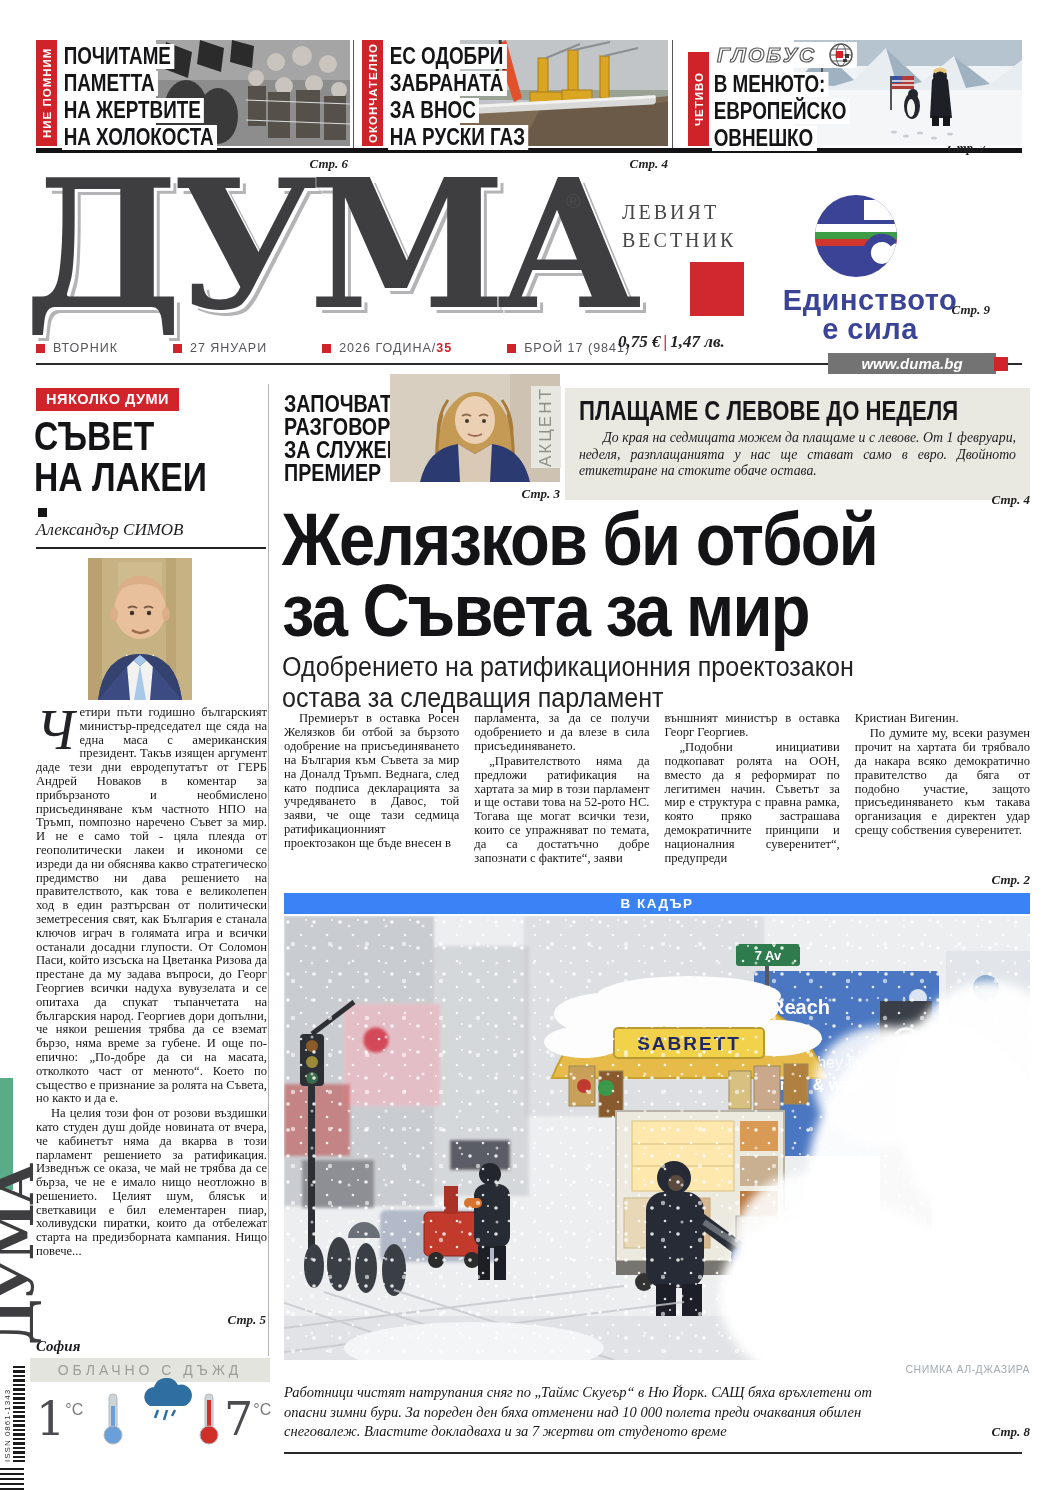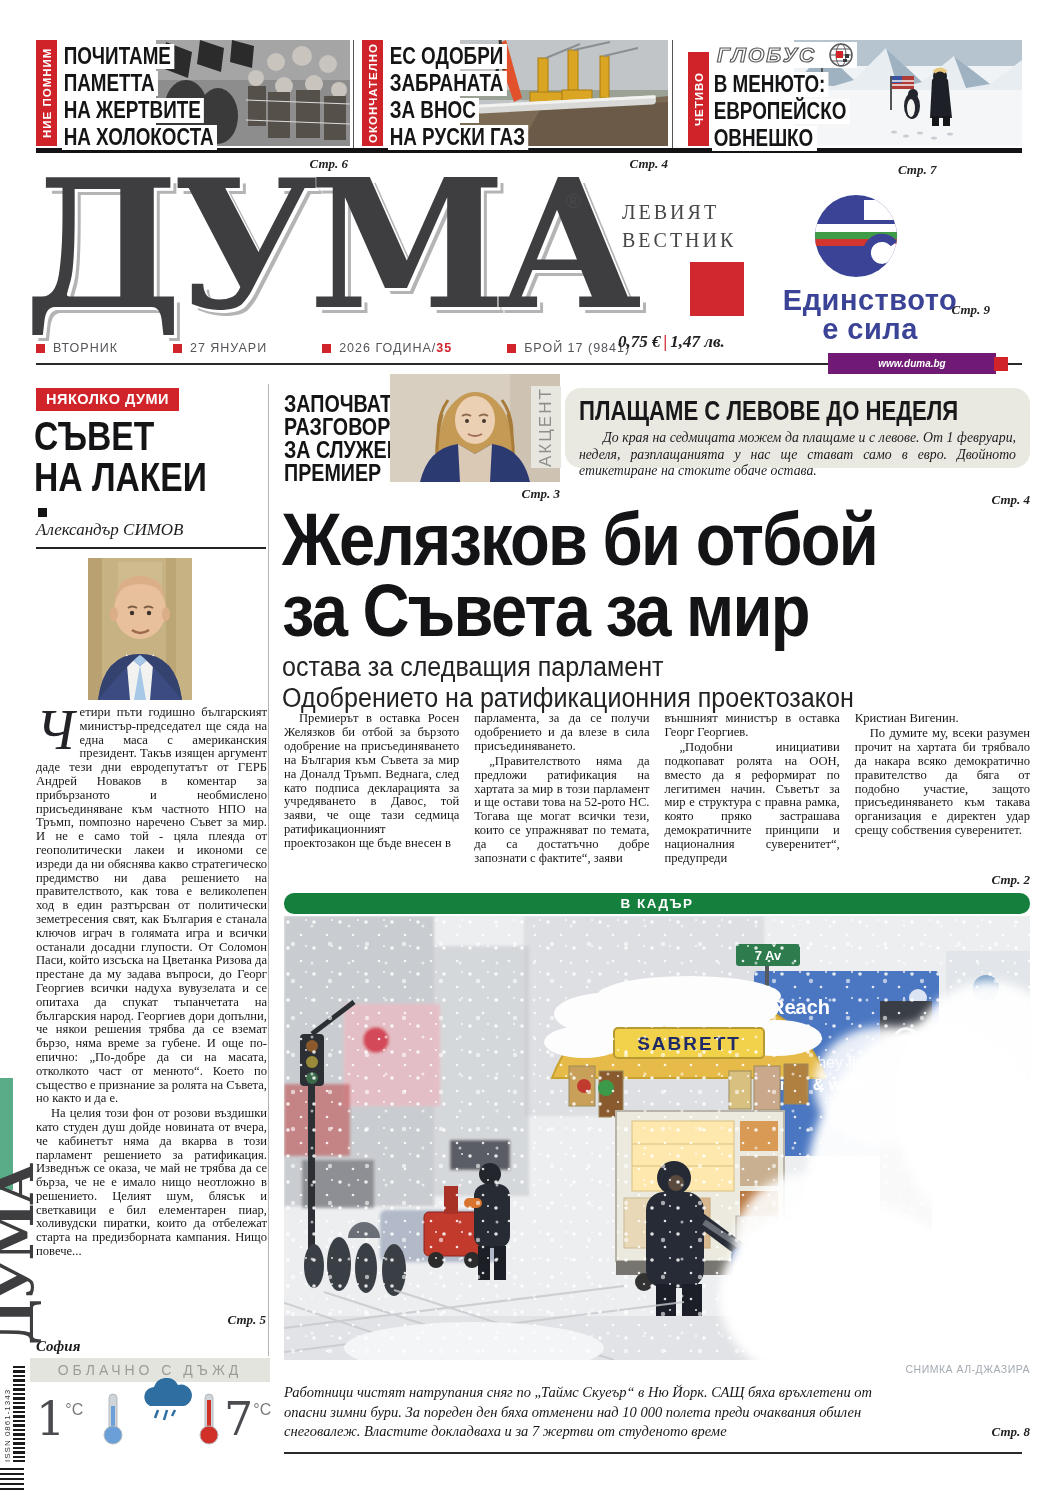--- a/index.html
+++ b/index.html
@@ -28,22 +28,22 @@
   .tagline{left:622px;top:198px;font-family:"Liberation Serif",serif;font-size:20px;letter-spacing:3px;
         color:#47474a;line-height:28px;}
   #red-square{left:690px;top:262px;width:54px;height:54px;background:#d0282e;}
   .logo-text{left:758px;width:224px;text-align:center;font-weight:bold;color:#3b4396;font-size:29px;letter-spacing:.5px;}
   .dateline{left:36px;top:341px;display:flex;gap:55px;font-size:12.5px;color:#55555a;letter-spacing:1px;}
   .dl-item{display:flex;align-items:center;gap:8px;}
   .sq{width:9px;height:9px;background:#d0232a;display:inline-block;}
   .price{left:618px;top:332px;font-family:"Liberation Serif",serif;font-style:italic;font-weight:bold;font-size:17px;color:#222;}
   .price .sep{color:#d0232a;padding:0 3px;}
   #thinrule{left:36px;top:363px;width:986px;height:2px;background:#2a2a2c;}
-  #webbox{left:828px;top:353px;width:168px;height:21px;background:#701a75;color:#fff;
-        font-weight:bold;font-style:italic;font-size:10px;display:flex;align-items:center;justify-content:center;}
+  #webbox{left:828px;top:353px;width:168px;height:21px;background:#737373;color:#fff;
+        font-weight:bold;font-style:italic;font-size:15px;display:flex;align-items:center;justify-content:center;}
   #webbox-sq{left:994px;top:357px;width:14px;height:14px;background:#d0232a;}
   
   .kicker{left:36px;top:388px;background:#d0232a;color:#fff;font-weight:bold;font-size:14.5px;
         padding:3px 10px 4px;letter-spacing:.5px;}
   .op-head{left:34px;top:416px;font-weight:bold;font-size:41px;line-height:41px;color:#141416;}
   .op-bullet{left:38px;top:508px;width:9px;height:9px;background:#141416;}
   .op-author{left:36px;top:520px;font-family:"Liberation Serif",serif;font-style:italic;font-size:17px;color:#1d1d20;}
   .op-rule{left:36px;top:547px;width:230px;height:2px;background:#222;}
   .op-body{left:36px;top:706px;width:231px;font-family:"Liberation Serif",serif;font-size:12.6px;
         line-height:13.8px;text-align:justify;color:#17171a;}
@@ -56,33 +56,33 @@
         font-style:italic;font-weight:bold;font-size:15px;}
   .w-bar{left:30px;top:1358px;width:240px;height:24px;background:#e4e4de;color:#9d9d97;
         font-size:14px;letter-spacing:4px;display:flex;align-items:center;justify-content:center;}
   .w-num{font-family:"DejaVu Serif",serif;font-size:46px;color:#4c4c50;font-weight:400;line-height:1;}
   .w-unit{font-size:16px;color:#7a7a7e;vertical-align:20px;}
   
   .divider{left:268px;top:384px;width:1px;height:972px;background:#b3b3b3;}
   .sec-head{left:284px;top:392px;font-weight:bold;font-size:24px;line-height:23px;color:#141416;}
   .akc-tag{left:531px;top:386px;width:30px;height:82px;background:#e7e6df;display:flex;align-items:center;justify-content:center;
         writing-mode:vertical-rl;transform:rotate(180deg);color:#90908a;font-size:17px;letter-spacing:2px;}
-  .akc-box{left:565px;top:388px;width:465px;height:80px;background:#eae9e1;box-sizing:border-box;padding:9px 14px;border-radius:16px;}
+  .akc-box{left:565px;top:388px;width:465px;height:112px;background:#eae9e1;box-sizing:border-box;padding:9px 14px;}
   .akc-title{font-weight:bold;font-size:27px;color:#18181a;line-height:28px;}
   .akc-text{margin-top:5px;font-family:"Liberation Serif",serif;font-style:italic;font-size:13.8px;
         line-height:16.5px;text-align:justify;text-indent:24px;color:#1b1b1e;}
   .lead-head{left:282px;top:504px;font-weight:bold;font-size:74px;line-height:71px;letter-spacing:-2px;color:#141416;}
   .lead-sub{left:282px;top:652px;font-size:27px;line-height:31px;color:#232326;}
   .lead-body{left:284px;top:712px;width:746px;display:grid;grid-template-columns:repeat(4,1fr);gap:15px;
         font-family:"Liberation Serif",serif;font-size:12.6px;line-height:13.9px;text-align:justify;color:#17171a;}
   .lead-body p{margin:0;}
   .lead-body p.ind{text-indent:15px;}
   .lead-body p+p{margin-top:1px;}
-  .kadar-bar{left:284px;top:893px;width:746px;height:21px;background:#15803d;color:#fff;font-weight:bold;
-        font-size:13.5px;letter-spacing:1.5px;display:flex;align-items:center;justify-content:center;border-radius:10px;}
+  .kadar-bar{left:284px;top:893px;width:746px;height:21px;background:#3b82f6;color:#fff;font-weight:bold;
+        font-size:13.5px;letter-spacing:1.5px;display:flex;align-items:center;justify-content:center;}
   .credit{left:820px;top:1363px;width:210px;text-align:right;font-size:10.5px;color:#a4aab1;letter-spacing:.5px;}
   .caption{left:284px;top:1383px;width:610px;font-family:"Liberation Serif",serif;font-style:italic;
         font-size:14.5px;line-height:19.5px;color:#17171a;}
   .botrule{left:284px;top:1452px;width:738px;height:2px;background:#2a2a2c;}
   
   .edge-green{left:0;top:1078px;width:13px;height:112px;background:#5aab87;}
   .edge-duma{left:-16px;top:1345px;transform:rotate(-90deg);transform-origin:0 0;
         font-family:"DejaVu Serif",serif;font-weight:bold;font-size:52px;letter-spacing:-2px;color:#3e3e41;}
   .issn-txt{left:3px;top:1462px;transform:rotate(-90deg);transform-origin:0 0;font-size:8px;color:#333;letter-spacing:1px;white-space:nowrap;}
   .barcode{left:13px;top:1366px;width:12px;height:96px;
@@ -224,21 +224,21 @@
     <div class="thead" style="left:28px;top:32px;">
       <div><span class="cond">В МЕНЮТО:</span></div>
       <div><span class="cond">ЕВРОПЕЙСКО</span></div>
       <div><span class="cond">ОВНЕШКО</span></div>
     </div>
   </div>
 
   <div class="abs thickrule"></div>
   <span class="abs pref" style="left:260px;top:156px;width:88px;text-align:right;">Стр. 6</span>
   <span class="abs pref" style="left:580px;top:156px;width:88px;text-align:right;">Стр. 4</span>
-  <span class="abs pref" style="left:898px;top:162px;width:88px;text-align:left;">Стр. 7</span>
+  <span class="abs pref" style="left:898px;top:140px;width:88px;text-align:right;">Стр. 7</span>
 
   <div class="abs" id="mast-title">ДУМА</div>
   <div class="abs" id="mast-reg">®</div>
   <div class="abs tagline">
     <div>ЛЕВИЯТ</div>
     <div>ВЕСТНИК</div>
   </div>
   <div class="abs" id="red-square"></div>
 
   <svg class="abs" style="left:808px;top:188px;" width="96" height="96" viewBox="0 0 96 96">
@@ -372,22 +372,22 @@
     <div class="akc-title"><span class="cond">ПЛАЩАМЕ С ЛЕВОВЕ ДО НЕДЕЛЯ</span></div>
     <div class="akc-text">До края на седмицата можем да плащаме и с левове. От 1 февруари, неделя, разплащанията у нас ще стават само в евро. Двойното етикетиране на стоките обаче остава.</div>
   </div>
   <span class="abs pref" style="left:950px;top:492px;width:80px;text-align:right;">Стр. 4</span>
 
   <div class="abs lead-head">
     <div><span class="cond" style="transform:scaleX(.88);">Желязков би отбой</span></div>
     <div><span class="cond" style="transform:scaleX(.88);">за Съвета за мир</span></div>
   </div>
   <div class="abs lead-sub">
+    <div><span class="cond" style="transform:scaleX(.93);">Одобрението на ратификационния проектозакон</span></div>
     <div><span class="cond" style="transform:scaleX(.93);">остава за следващия парламент</span></div>
-    <div><span class="cond" style="transform:scaleX(.93);">Одобрението на ратификационния проектозакон</span></div>
   </div>
   <div class="abs lead-body">
     <div>
       <p class="ind">Премиерът в оставка Росен Желязков би отбой за бързото одобрение на присъединяването на България към Съвета за мир на Доналд Тръмп. Веднага, след като подписа декларацията за учредяването в Давос, той заяви, че още тази седмица ратификационният проектозакон ще бъде внесен в</p>
     </div>
     <div>
       <p>парламента, за да се получи одобрението и да влезе в сила присъединяването.</p>
       <p class="ind">„Правителството няма да предложи ратификация на хартата за мир в този парламент и ще остави това на 52-рото НС. Тогава ще могат всички тези, които се упражняват по темата, да са достатъчно добре запознати с фактите“, заяви</p>
     </div>
     <div>

